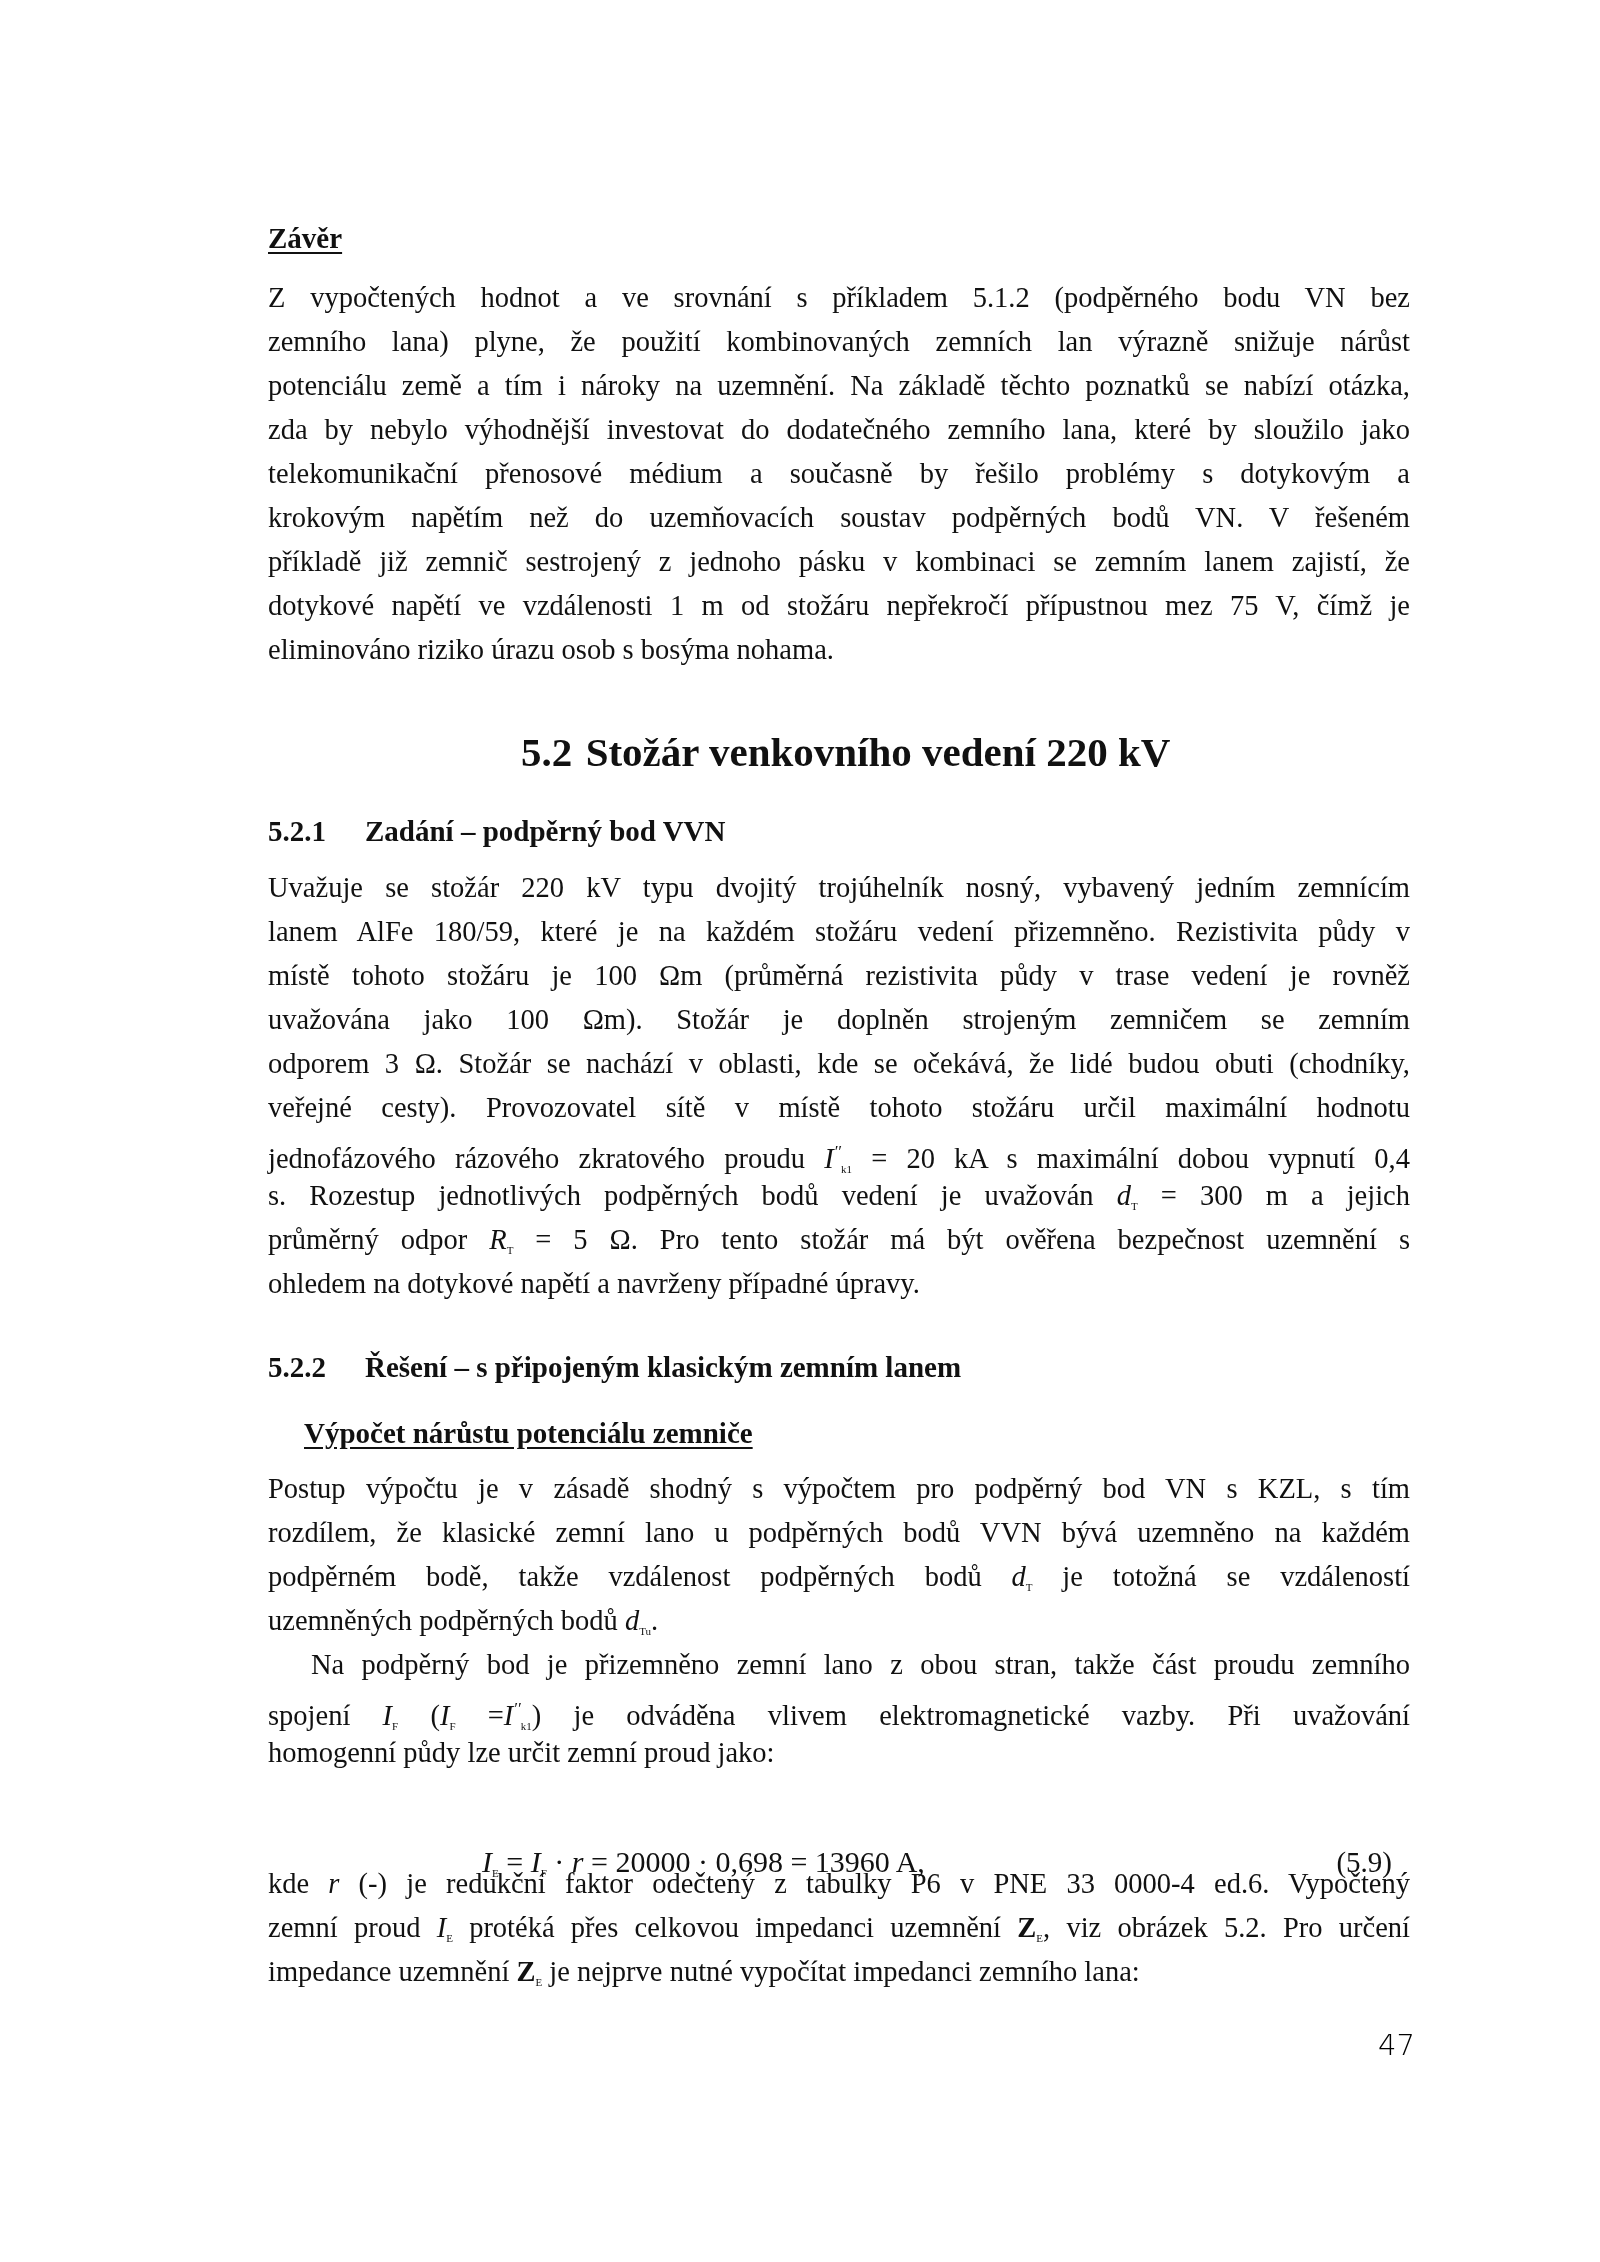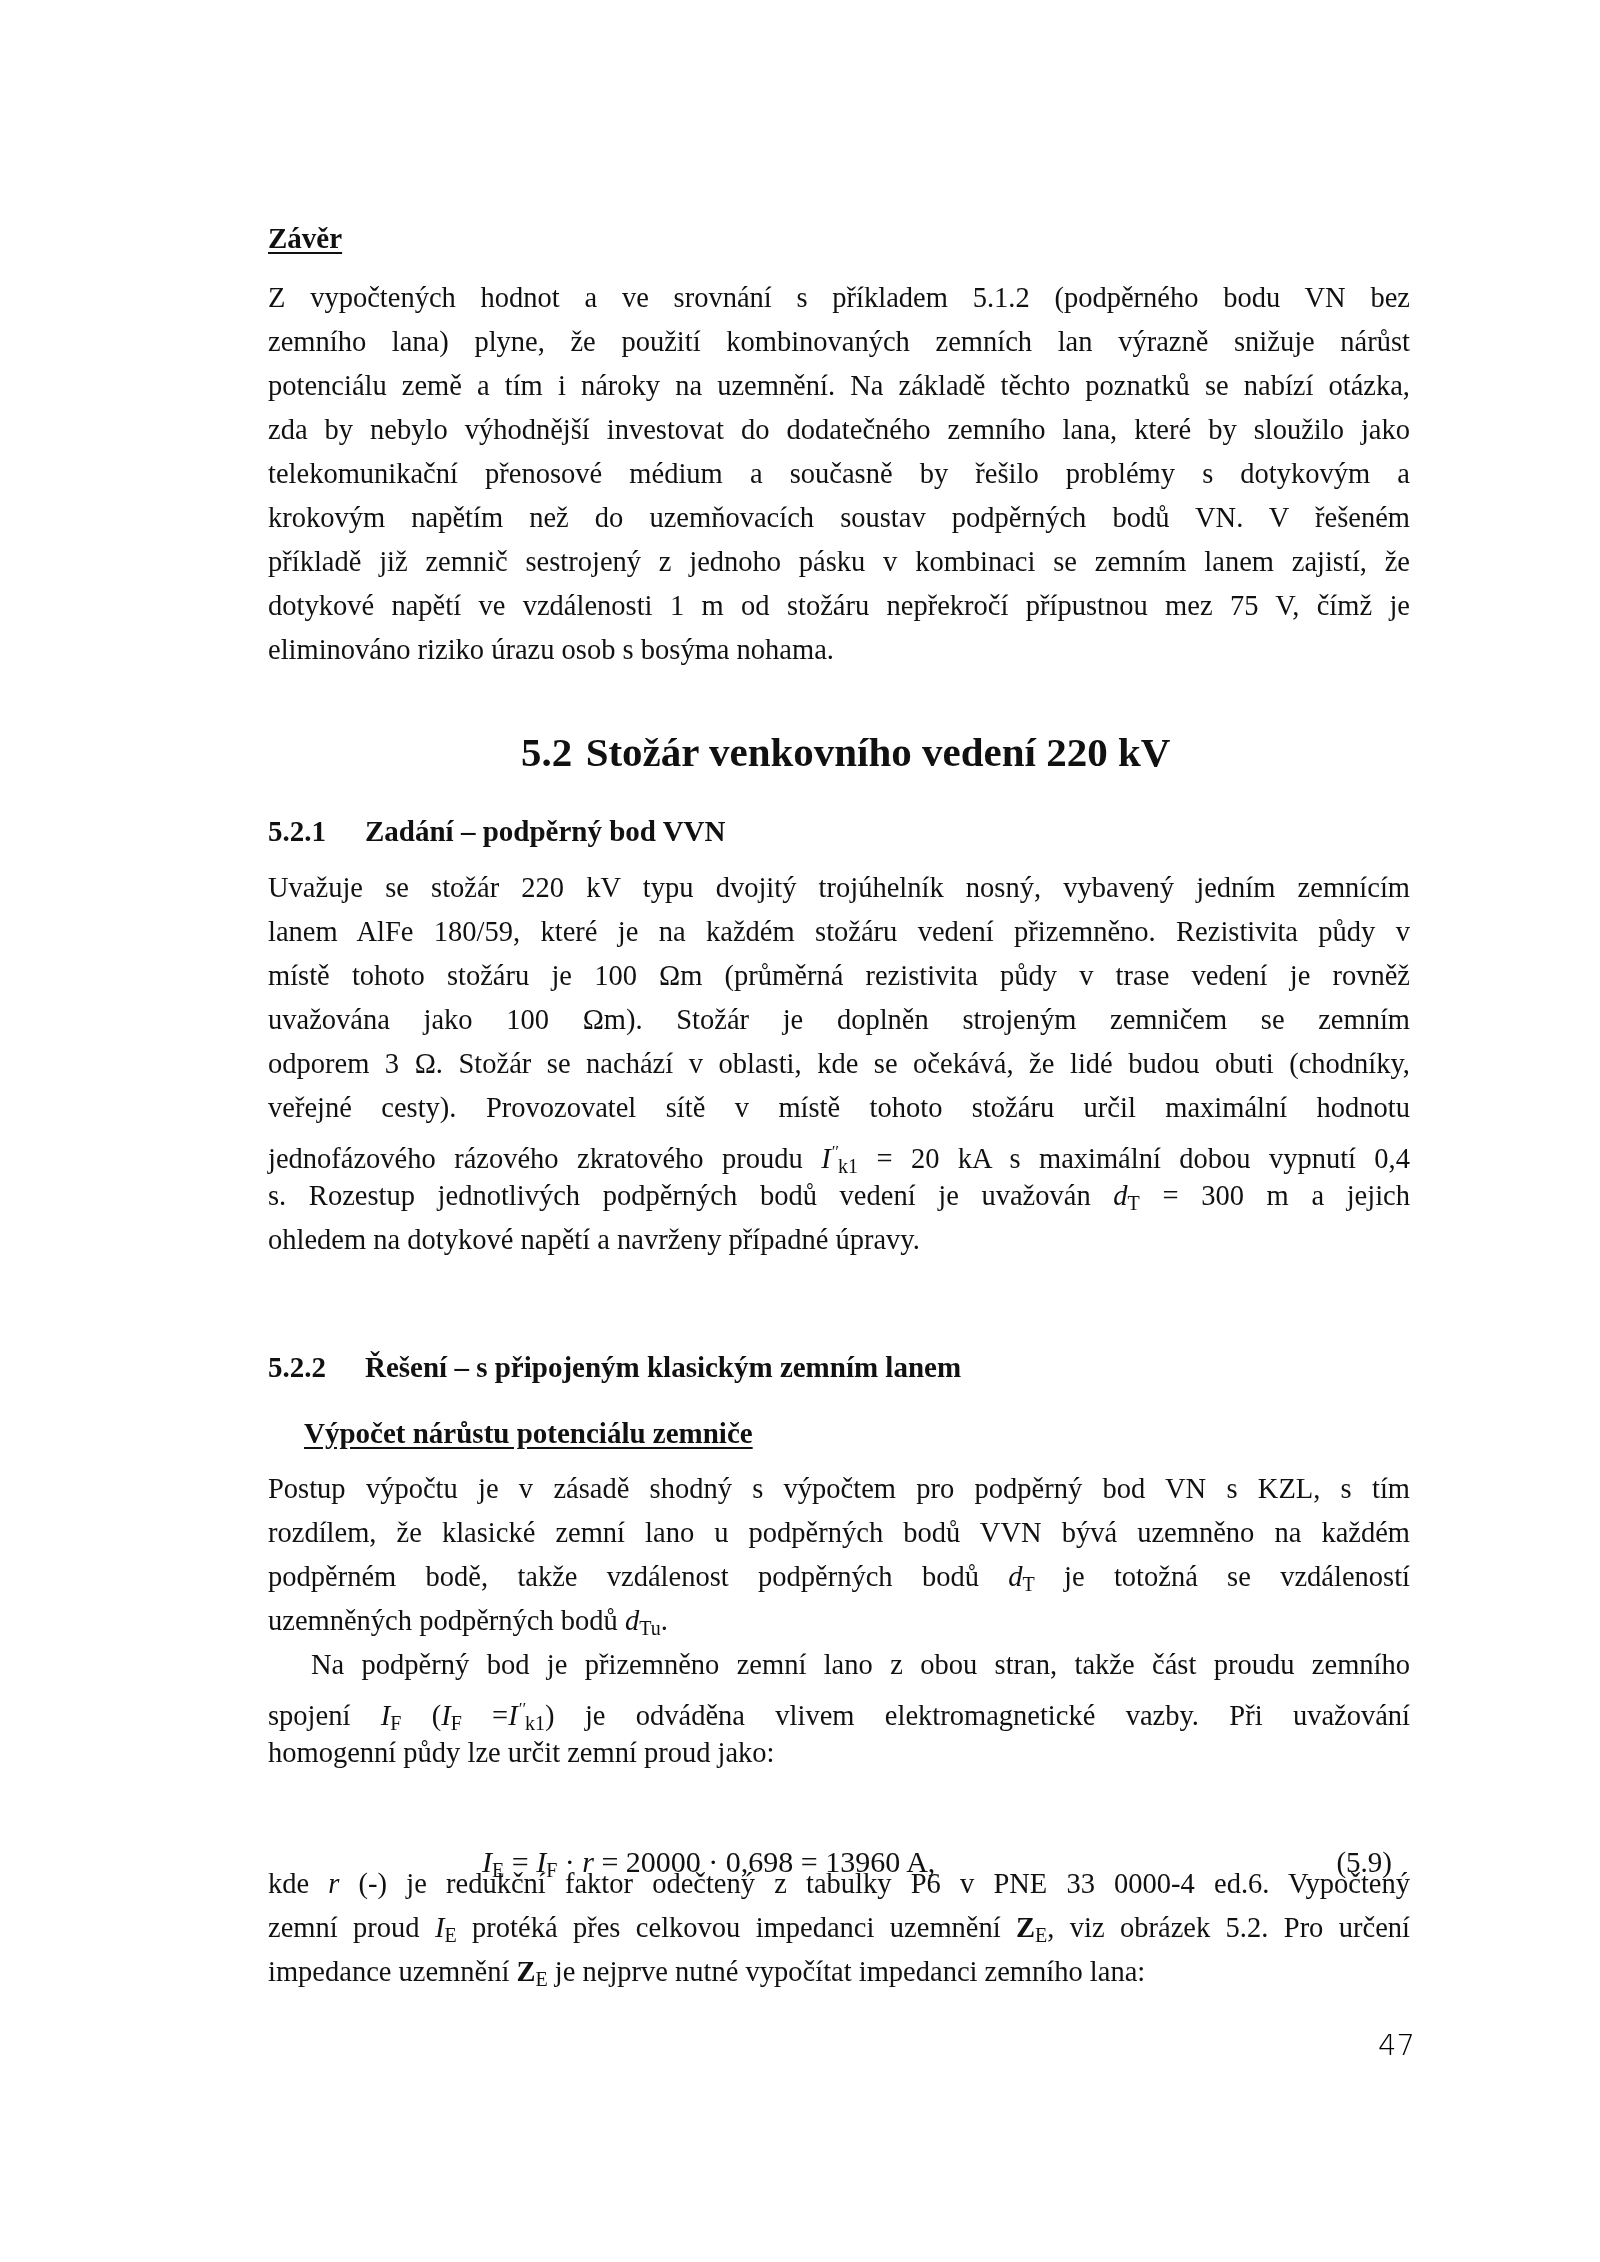--- a/index.html
+++ b/index.html
@@ -10,21 +10,21 @@
   .title-u { font-weight: bold; font-size: 29px; text-decoration: underline; text-underline-offset: 4px; }
   .body { font-size: 28.5px; line-height: 44px; text-align: justify; text-align-last: left; }
   .body .ln { display: block; text-align: justify; text-align-last: justify; white-space: nowrap; height: 44px; }
   .body .ln.last { text-align-last: left; }
   .h2 { font-weight: bold; font-size: 41px; text-align: center; }
   .h2 .num { display: inline-block; width: 78px; }
   .h3 { font-weight: bold; font-size: 29px; }
   .h3 .num { display: inline-block; width: 97px; }
   .sub-u { font-weight: bold; font-size: 29px; text-decoration: underline; text-underline-offset: 4px; margin-left: 36px; }
   i.v { font-style: italic; }
-  sub.s { font-size: 20px; vertical-align: -5px; font-style: normal; }
+  sub.s { font-size: 11px; vertical-align: -5px; font-style: normal; }
   .eq { font-size: 30px; }
   .eqno { position: absolute; right: 18px; font-size: 29px; }
   .pagenum { position: absolute; left: 1378px; top: 2028px; font-size: 29px; font-family: "DejaVu Sans", sans-serif; font-weight: 300; color: #000000; }
   .indent { display: inline-block; width: 43px; }
   b.bz { font-weight: bold; }
 </style>
 </head>
 <body>
 
 <div class="page">
@@ -51,20 +51,21 @@
   </div>
   <div class="blk body" style="top:866px;">
     <span class="ln">Uvažuje se stožár 220 kV typu dvojitý trojúhelník nosný, vybavený jedním zemnícím</span>
     <span class="ln">lanem AlFe 180/59, které je na každém stožáru vedení přizemněno. Rezistivita půdy v</span>
     <span class="ln">místě tohoto stožáru je 100 Ωm (průměrná rezistivita půdy v trase vedení je rovněž</span>
     <span class="ln">uvažována jako 100 Ωm). Stožár je doplněn strojeným zemničem se zemním</span>
     <span class="ln">odporem 3 Ω. Stožár se nachází v oblasti, kde se očekává, že lidé budou obuti (chodníky,</span>
     <span class="ln">veřejné cesty). Provozovatel sítě v místě tohoto stožáru určil maximální hodnotu</span>
     <span class="ln"><span>jednofázového rázového zkratového proudu </span><i class="v">I</i><sup style="font-size:17px;font-style:italic;">′′</sup><sub class="s">k1</sub><span> = 20 kA s maximální dobou vypnutí 0,4</span></span>
     <span class="ln"><span>s. Rozestup jednotlivých podpěrných bodů vedení je uvažován </span><i class="v">d</i><sub class="s">T</sub><span> = 300 m a jejich</span></span>
+    <span class="ln"><span>průměrný odpor </span><i class="v">R</i><sub class="s">T</sub><span> = 5 Ω. Pro tento stožár má být ověřena bezpečnost uzemnění s</span></span>
     <span class="ln last">ohledem na dotykové napětí a navrženy případné úpravy.</span>
   </div>
 
   <div class="blk h3" style="top:1339px;margin-top:12px;">
     <span class="num">5.2.2</span><span>Řešení – s připojeným klasickým zemním lanem</span>
   </div>
   <div class="blk sub-u" style="top:1417px;">Výpočet nárůstu potenciálu zemniče</div>
 
   <div class="blk body" style="top:1467px;">
     <span class="ln">Postup výpočtu je v zásadě shodný s výpočtem pro podpěrný bod VN s KZL, s tím</span>

